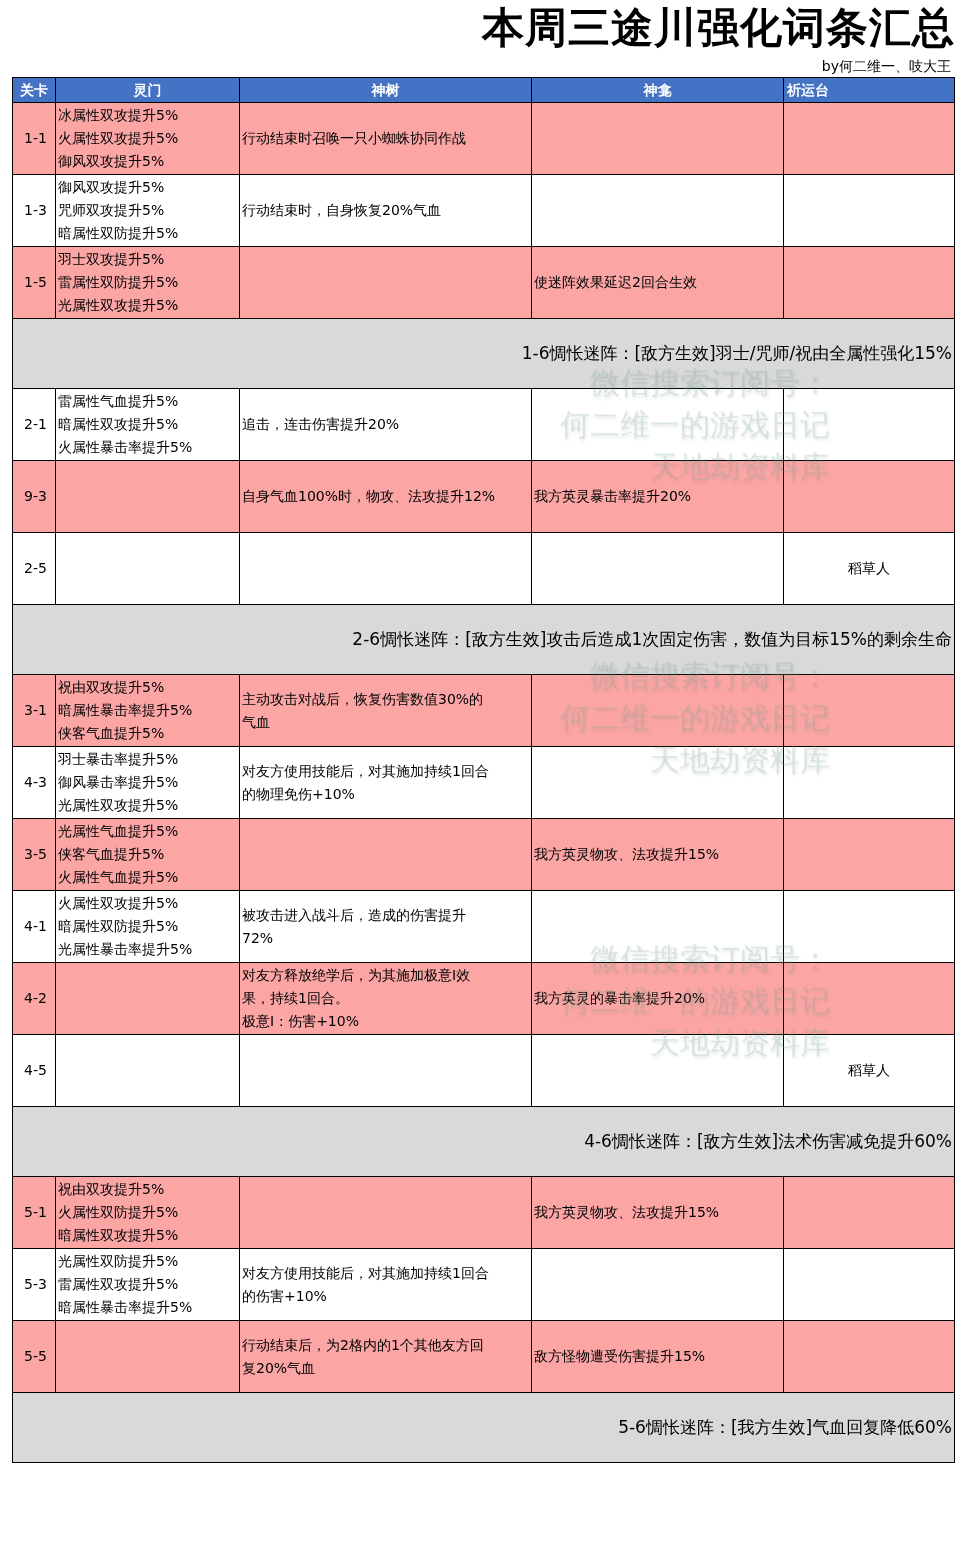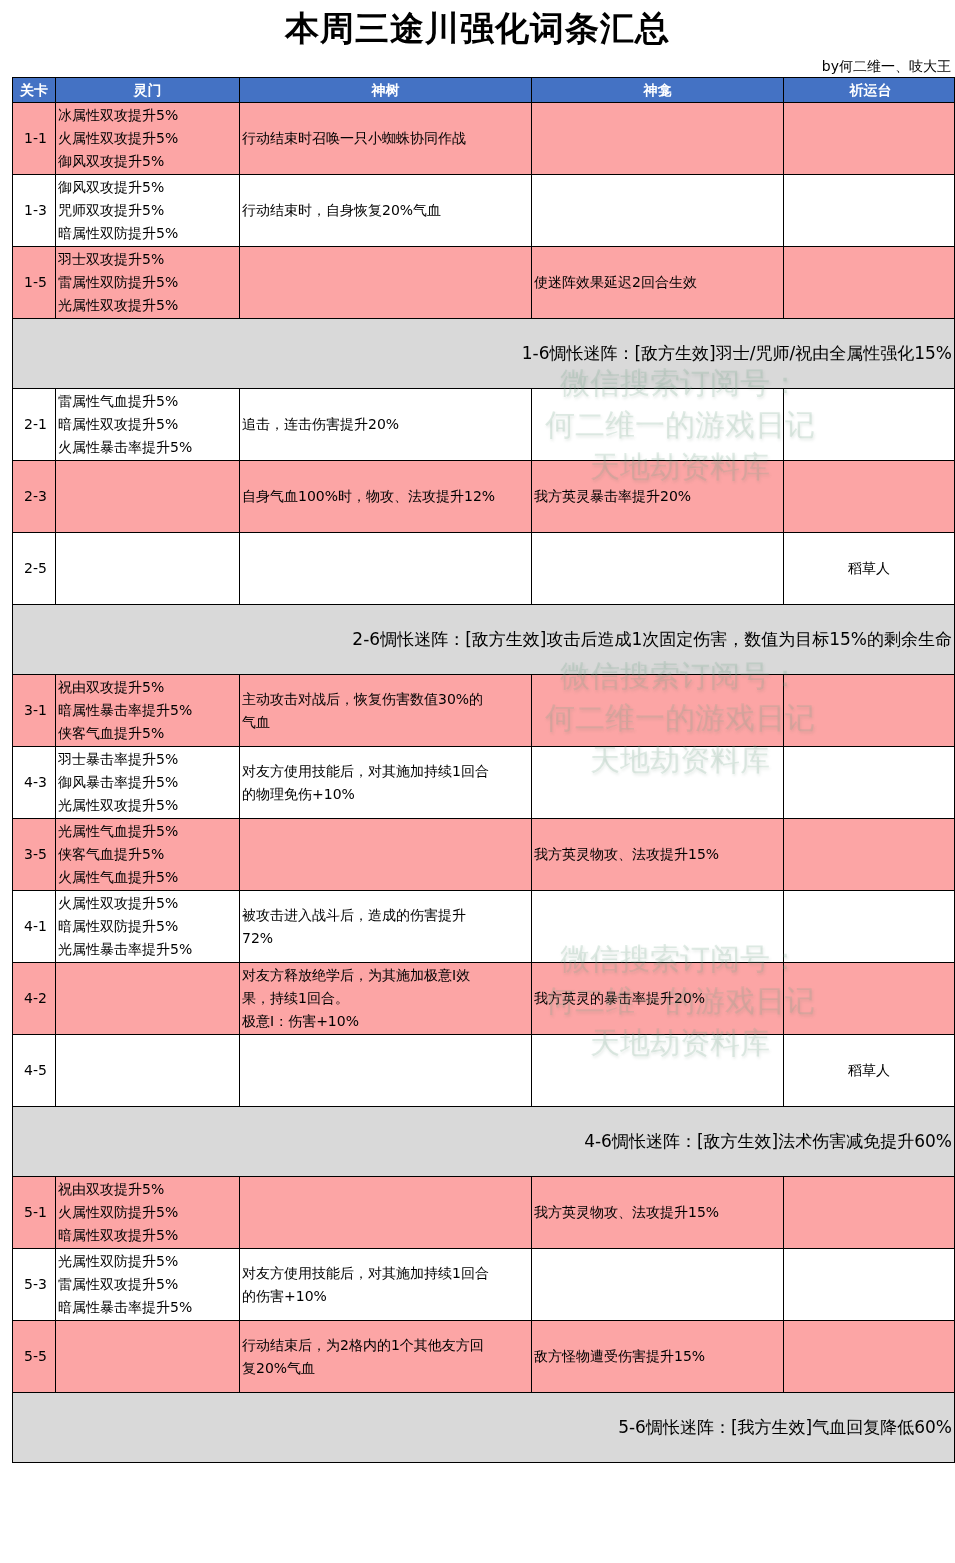--- a/index.html
+++ b/index.html
@@ -1,37 +1,37 @@
 <!DOCTYPE html>
 <html><head>
 <meta charset="utf-8">
 <style>
   html, body { margin: 0; padding: 0; background: #ffffff; }
   body { width: 955px; height: 1563px; position: relative; overflow: hidden;
          font-family: "DejaVu Sans", "Liberation Sans", sans-serif; color: #000; }
-  .title { position: absolute; left: 0; top: 6px; width: 955px; text-align: center;
-           font-size: 34px; font-weight: bold; letter-spacing: 1px; line-height: 44px; }
+  .title { position: absolute; left: 0; top: 6px; width: 955px; text-align: right;
+           font-size: 42px; font-weight: bold; letter-spacing: 1px; line-height: 44px; }
   .byline { position: absolute; right: 4px; top: 56px; font-size: 14px; line-height: 20px; }
   table { position: absolute; left: 12px; top: 77px; border-collapse: collapse; table-layout: fixed;
           width: 942px; }
   col.c0 { width: 43px; } col.c1 { width: 184px; } col.c2 { width: 292px; }
   col.c3 { width: 252px; } col.c4 { width: 171px; }
   th { background: #4472c4; color: #ffffff; font-weight: bold; font-size: 14px; height: 24px;
        padding: 0; border: 1px solid #000; text-align: center; line-height: 22px; }
-  th.left { text-align: center; padding-left: 3px; }
+  th.left { text-align: left; padding-left: 3px; }
   td { border: 1px solid #000; font-size: 14px; line-height: 23px; padding: 0 2px;
        height: 72px; vertical-align: middle; box-sizing: border-box; }
   tr.blue td { background: #fca5a5; }
   tr.white td { background: #ffffff; }
   tr.band td { background: #d9d9d9; text-align: right; font-size: 17px; height: 70px; }
   td.stage { padding-left: 11px; }
   td.center { text-align: center; }
   .line { display: block; white-space: nowrap; }
   .watermark { position: absolute; color: rgba(120,170,140,0.22); font-family: "DejaVu Serif", "Liberation Serif", serif;
-               font-size: 30px; line-height: 42px; text-align: center; pointer-events: none;
+               font-size: 30px; line-height: 42px; text-align: right; pointer-events: none;
                text-shadow: 1px 2px 3px rgba(90,120,100,0.15); }
 </style>
 </head>
 <body>
 
 <div class="title">本周三途川强化词条汇总</div>
 <div class="byline">by何二维一、吱大王</div>
 
 <table>
   <colgroup>
@@ -100,21 +100,21 @@
           <span class="line">暗属性双攻提升5%</span>
           <span class="line">火属性暴击率提升5%</span>
         </td>
         <td>
           <span class="line">追击，连击伤害提升20%</span>
         </td>
         <td></td>
         <td class="center"></td>
       </tr>
       <tr class="blue">
-        <td class="stage">2-3</td>
+        <td class="stage">9-3</td>
         <td></td>
         <td>
           <span class="line">自身气血100%时，物攻、法攻提升12%</span>
         </td>
         <td>
           <span class="line">我方英灵暴击率提升20%</span>
         </td>
         <td class="center"></td>
       </tr>
       <tr class="white">

